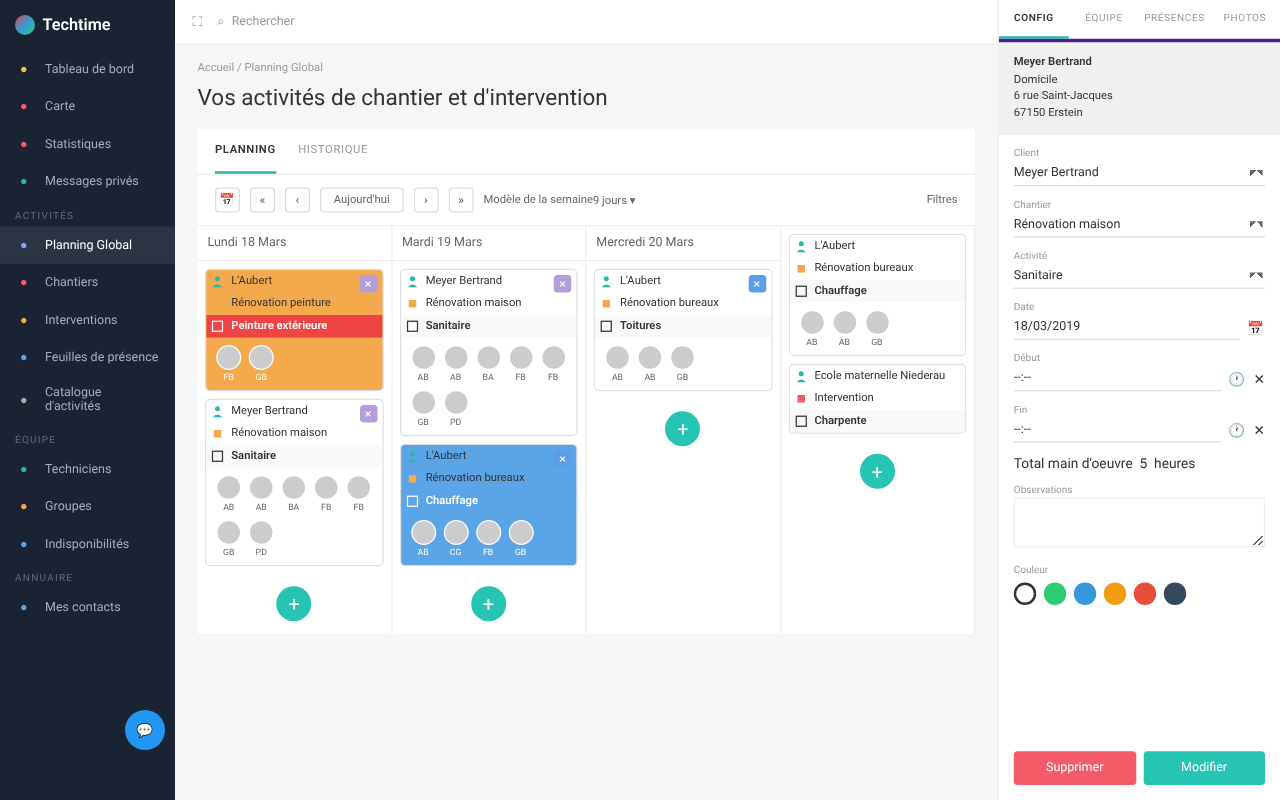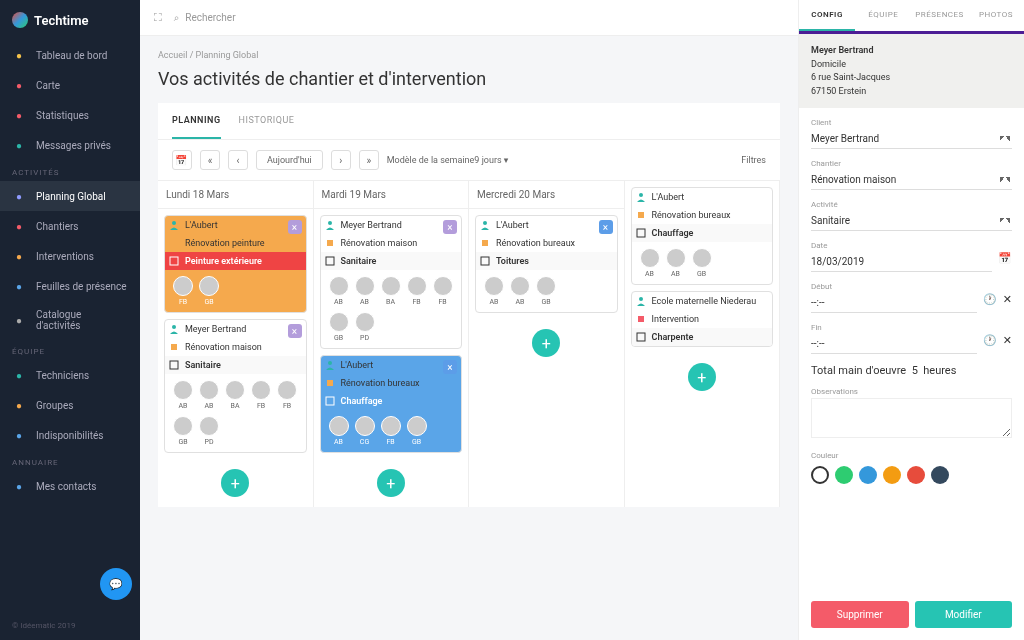--- a/index.html
+++ b/index.html
@@ -56,21 +56,21 @@
 .rtabs{display:flex;border-bottom:3px solid #4c1d95}
 .rtab{flex:1;text-align:center;padding:10px 4px;font-size:8px;letter-spacing:.5px;color:#999;cursor:pointer}
 .rtab.active{color:#333;border-bottom:2px solid #2bb5a8;font-weight:600}
 .rdesc{text-align:center;padding:8px;font-size:8px;color:#999}
 .map-info{padding:10px 12px;background:#f0f0ee;font-size:9px;line-height:1.5}
 .map-info .name{font-weight:600}
 .form{padding:10px 12px;display:flex;flex-direction:column;gap:10px}
 .field label{display:block;font-size:8px;color:#999;margin-bottom:2px}
 .field .select,.field .input{width:100%;border:none;border-bottom:1px solid #ddd;padding:4px 0;font-size:10px;background:transparent;color:#333}
 .field .select{appearance:none;background:linear-gradient(45deg,transparent 50%,#666 50%) right 2px center/5px 5px no-repeat,linear-gradient(-45deg,transparent 50%,#666 50%) right 7px center/5px 5px no-repeat}
-.time-row{display:flex;align-items:flex-start;gap:6px}
+.time-row{display:flex;align-items:center;gap:6px}
 .time-row .input{flex:1}
 .colors{display:flex;gap:6px;padding:4px 0}
 .color-swatch{width:18px;height:18px;border-radius:50%;cursor:pointer}
 .buttons{display:flex;gap:6px;padding:12px;margin-top:auto}
 .btn{flex:1;padding:8px;border:none;border-radius:3px;font-size:10px;cursor:pointer;color:#fff}
 .btn.delete{background:#f45b69}
 .btn.modify{background:#26c4b3}
 .textarea{width:100%;min-height:40px;border:1px solid #eee;resize:vertical;font-size:9px}
 </style>
 </head>
@@ -132,21 +132,20 @@
         <span class="nav-icon" style="color:#5aa5e8">●</span>
         <span>Indisponibilités</span>
       </div>
       <div class="nav-section">ANNUAIRE</div>
       <div class="nav-item">
         <span class="nav-icon" style="color:#5aa5e8">●</span>
         <span>Mes contacts</span>
       </div>
     </div>
   <div class="chat-bubble">💬</div>
-  <div class="footer">© Idéematic 2019</div>
 </div>
 
 <div class="main">
   <div class="topbar">
     <span style="color:#999">⛶</span>
     <div class="search">
       <span>⌕</span>
       <span>Rechercher</span>
     </div>
   </div>

